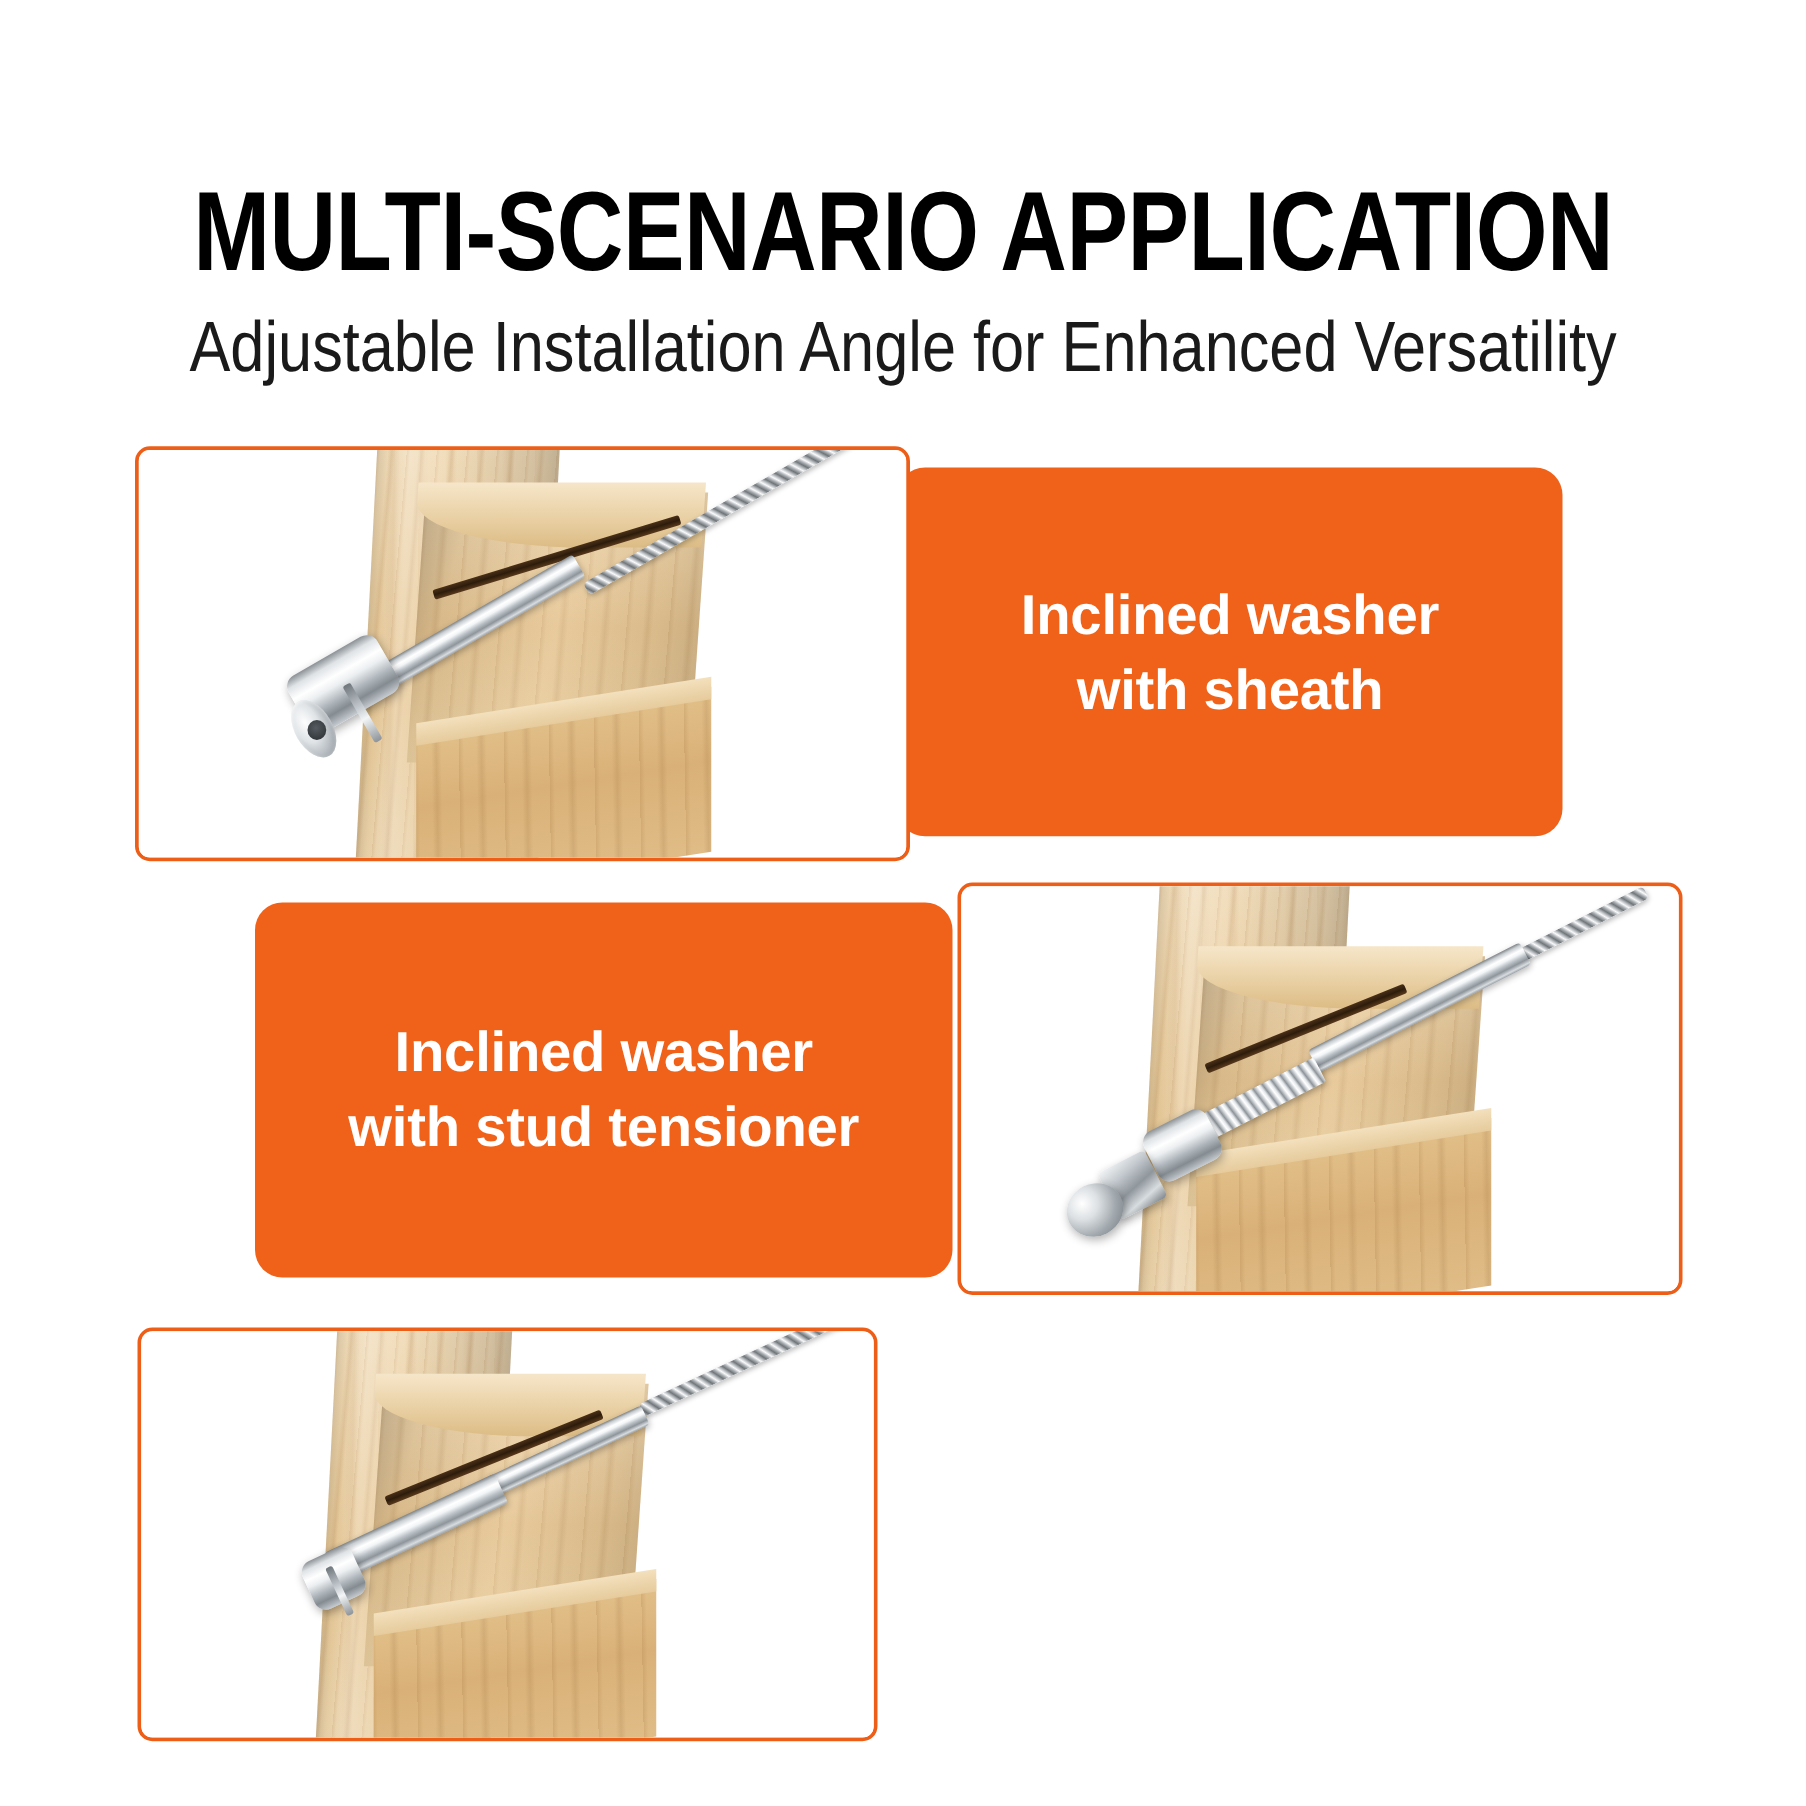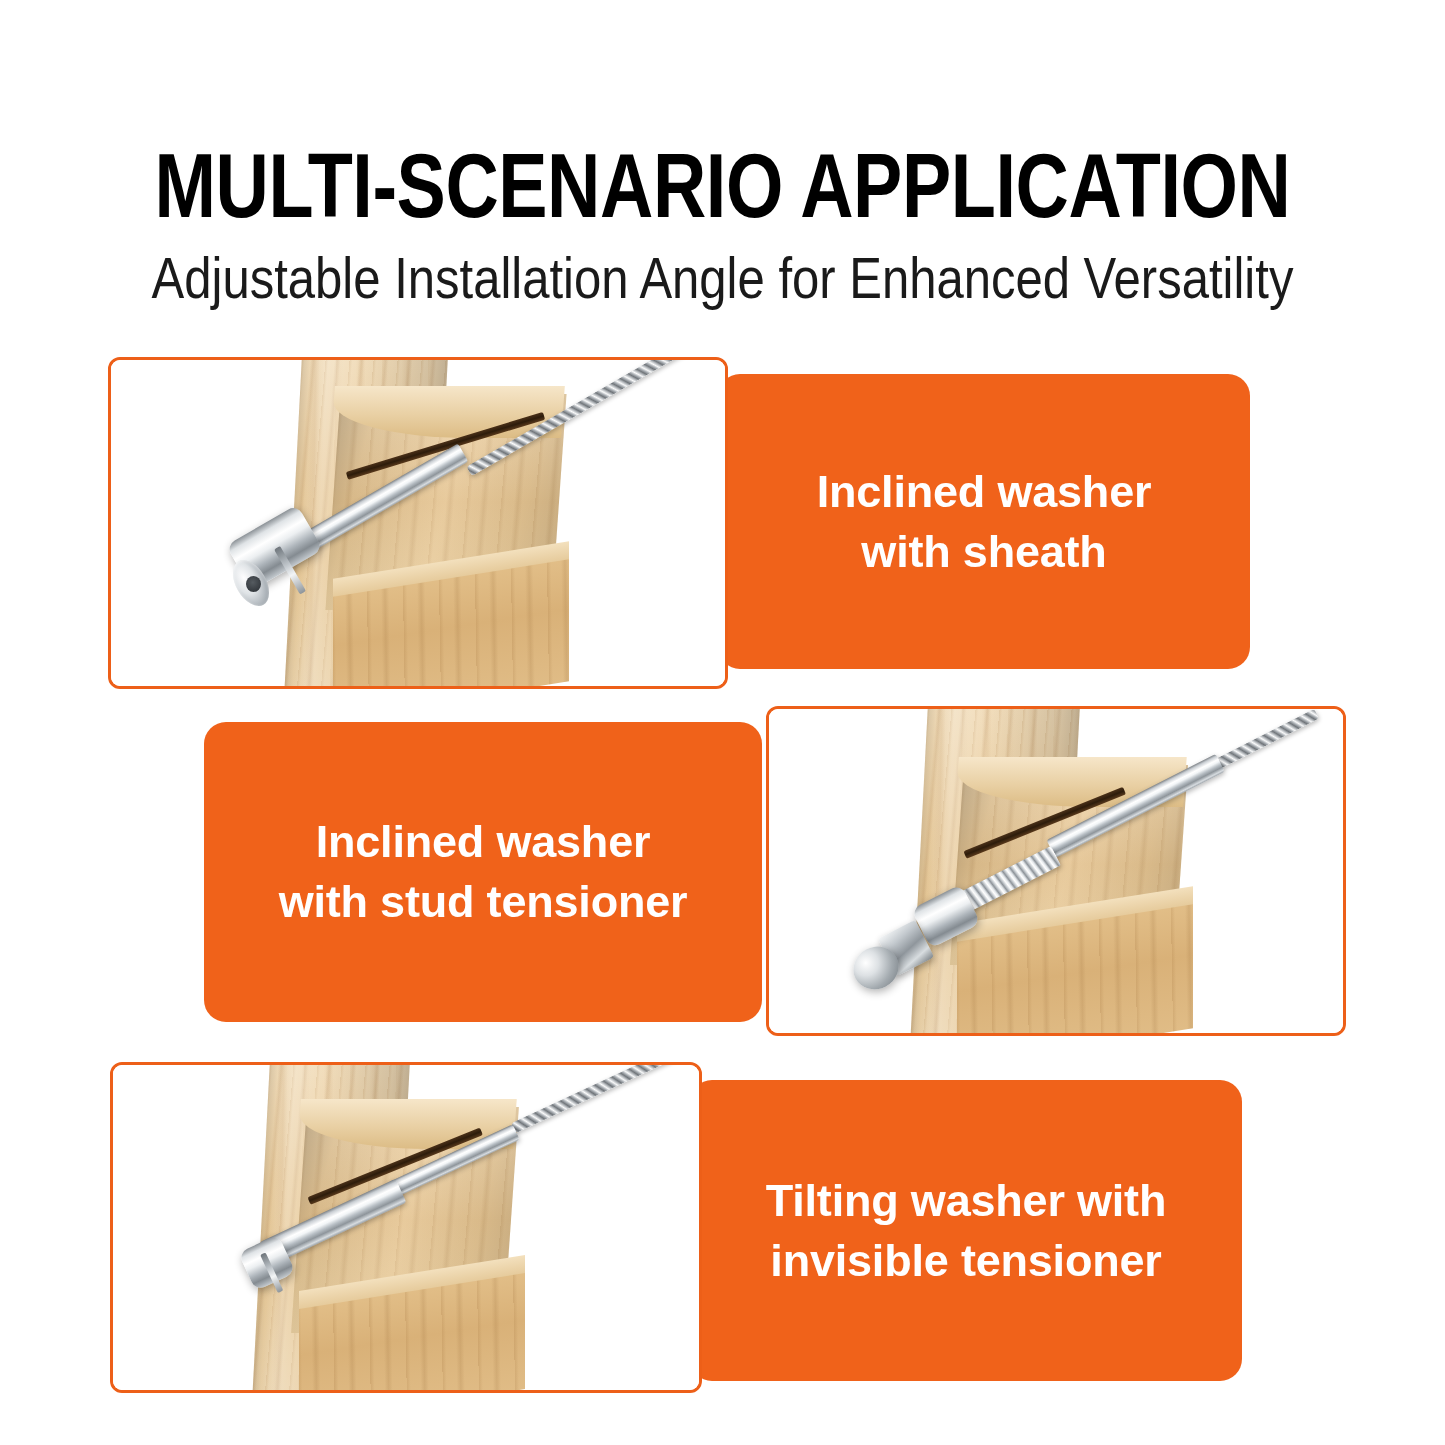--- a/index.html
+++ b/index.html
@@ -314,18 +314,14 @@
       <div class="slot" style="left:196px;top:132px;width:186px;height:8px;transform:rotate(-22deg);transform-origin:left center;"></div>
 
       <div class="cable" style="left:400px;top:58px;width:192px;height:11px;transform:rotate(-25deg);transform-origin:left center;"></div>
       <div class="chrome-rod" style="left:280px;top:116px;width:136px;height:17px;transform:rotate(-25deg);transform-origin:left center;"></div>
       <div class="chrome-rod" style="left:152px;top:176px;width:150px;height:26px;transform:rotate(-25deg);transform-origin:left center;"></div>
       <div class="chrome-cap" style="left:134px;top:186px;width:44px;height:42px;transform:rotate(-25deg);transform-origin:left center;"></div>
       <div class="chrome-ring" style="left:156px;top:188px;width:6px;height:42px;transform:rotate(-25deg);transform-origin:left center;"></div>
     </div>
   </div>
 
-  <div class="label-panel" id="row3-panel">
-    <div class="label-text">Tilting washer with
-invisible tensioner</div>
-  </div>
 
 </div>
 
 </body></html>

